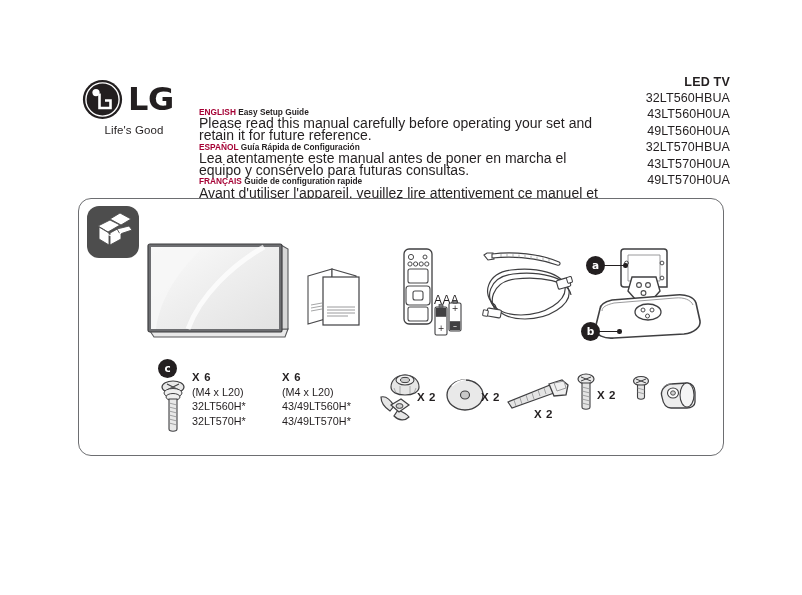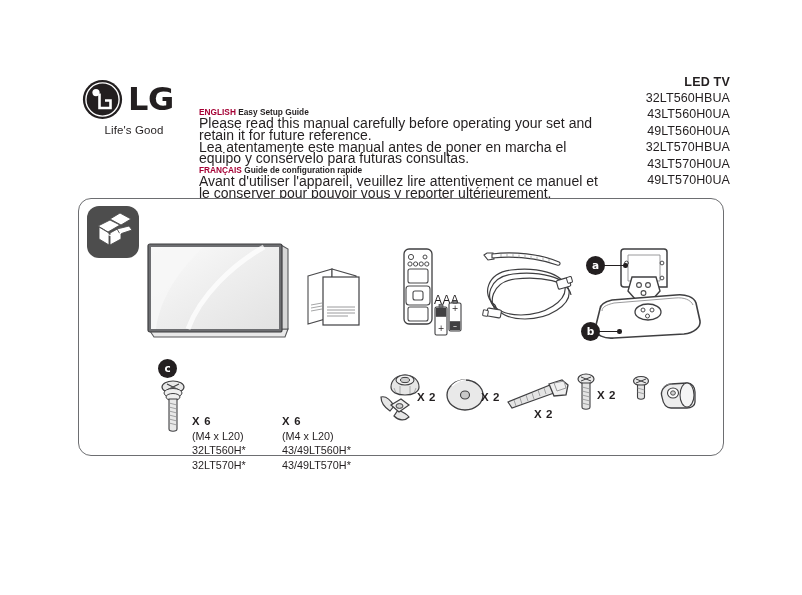--- a/index.html
+++ b/index.html
@@ -248,21 +248,20 @@
     position: absolute;
     font-size: 10.8px;
     line-height: 14.6px;
     color: #231f20;
     white-space: nowrap;
   }
   .col-text .qty {
     font-weight: bold;
     font-size: 11.3px;
     letter-spacing: 0.8px;
-    margin-top: 44px;
   }
   .col1 { left: 113px; top: 171px; }
   .col2 { left: 203px; top: 171px; }
 
   .hw { position: absolute; }
   .hw-label {
     position: absolute;
     font-size: 11.5px;
     font-weight: bold;
     color: #231f20;
@@ -312,20 +311,24 @@
       <div class="logo-tagline">Life's Good</div>
     </div>
 
     <div class="intro">
       <div class="intro-line">
         <span class="lang">ENGLISH</span>
         <span class="lang-title">Easy Setup Guide</span>
       </div>
       <div class="intro-body">Please read this manual carefully before operating your set and retain it for future reference.</div>
 
+      <div class="intro-line">
+        <span class="lang">ESPAÑOL</span>
+        <span class="lang-title">Guía Rápida de Configuración</span>
+      </div>
       <div class="intro-body">Lea atentamente este manual antes de poner en marcha el equipo y consérvelo para futuras consultas.</div>
 
       <div class="intro-line">
         <span class="lang">FRANÇAIS</span>
         <span class="lang-title">Guide de configuration rapide</span>
       </div>
       <div class="intro-body">Avant d'utiliser l'appareil, veuillez lire attentivement ce manuel et le conserver pour pouvoir vous y reporter ultérieurement.</div>
     </div>
 
     <div class="models">

